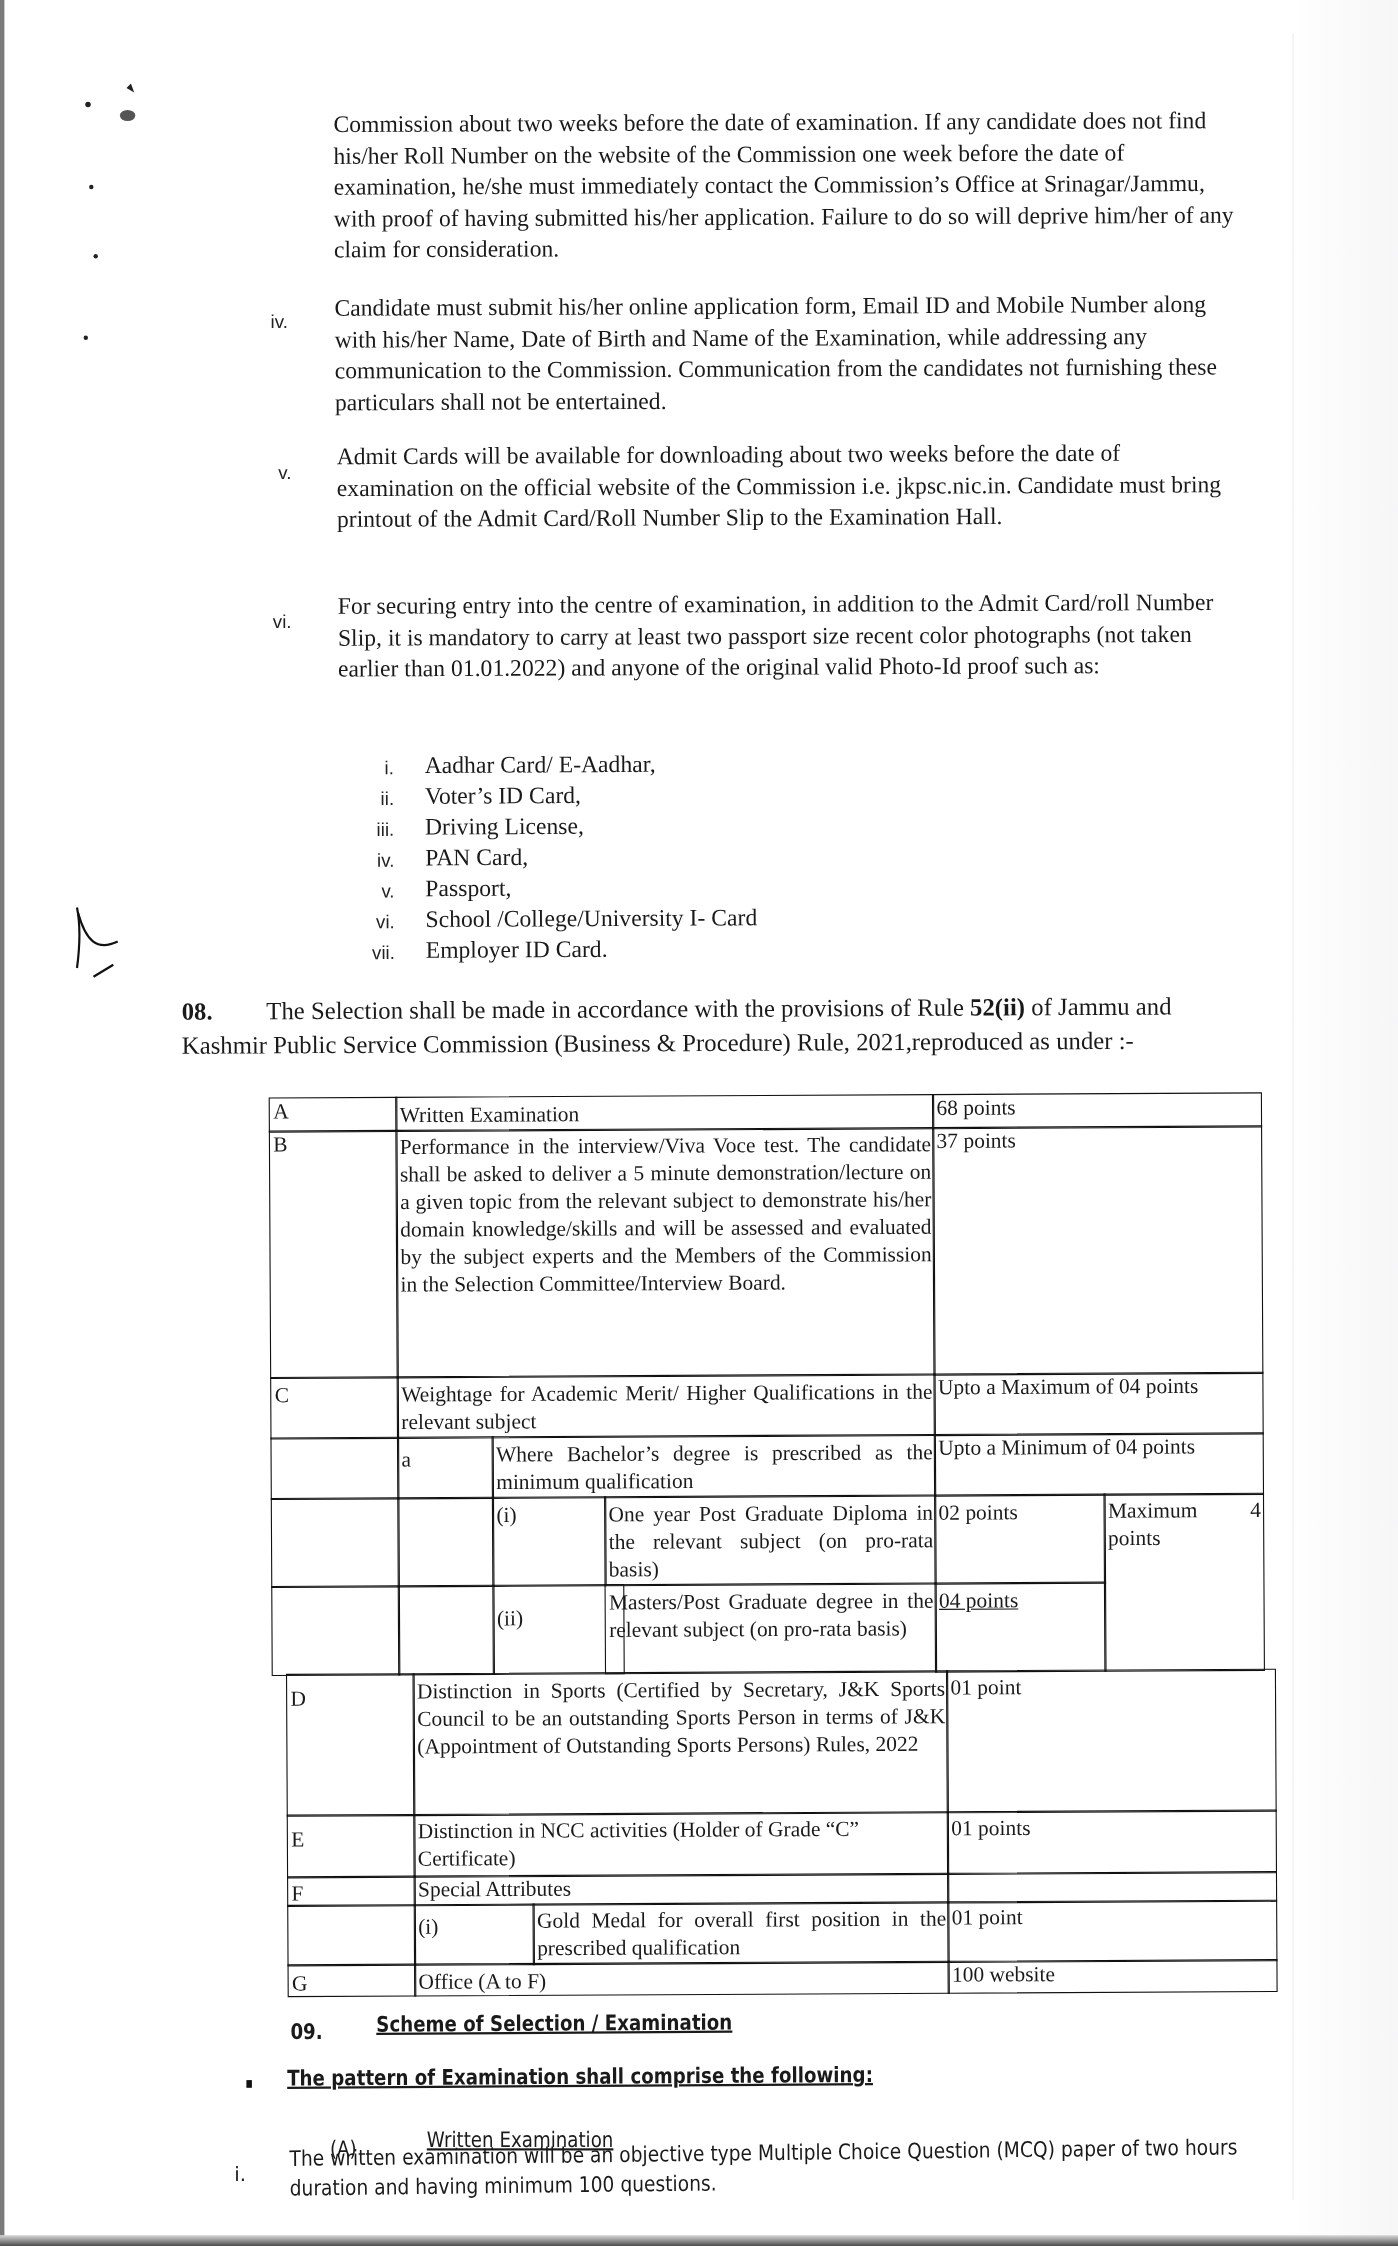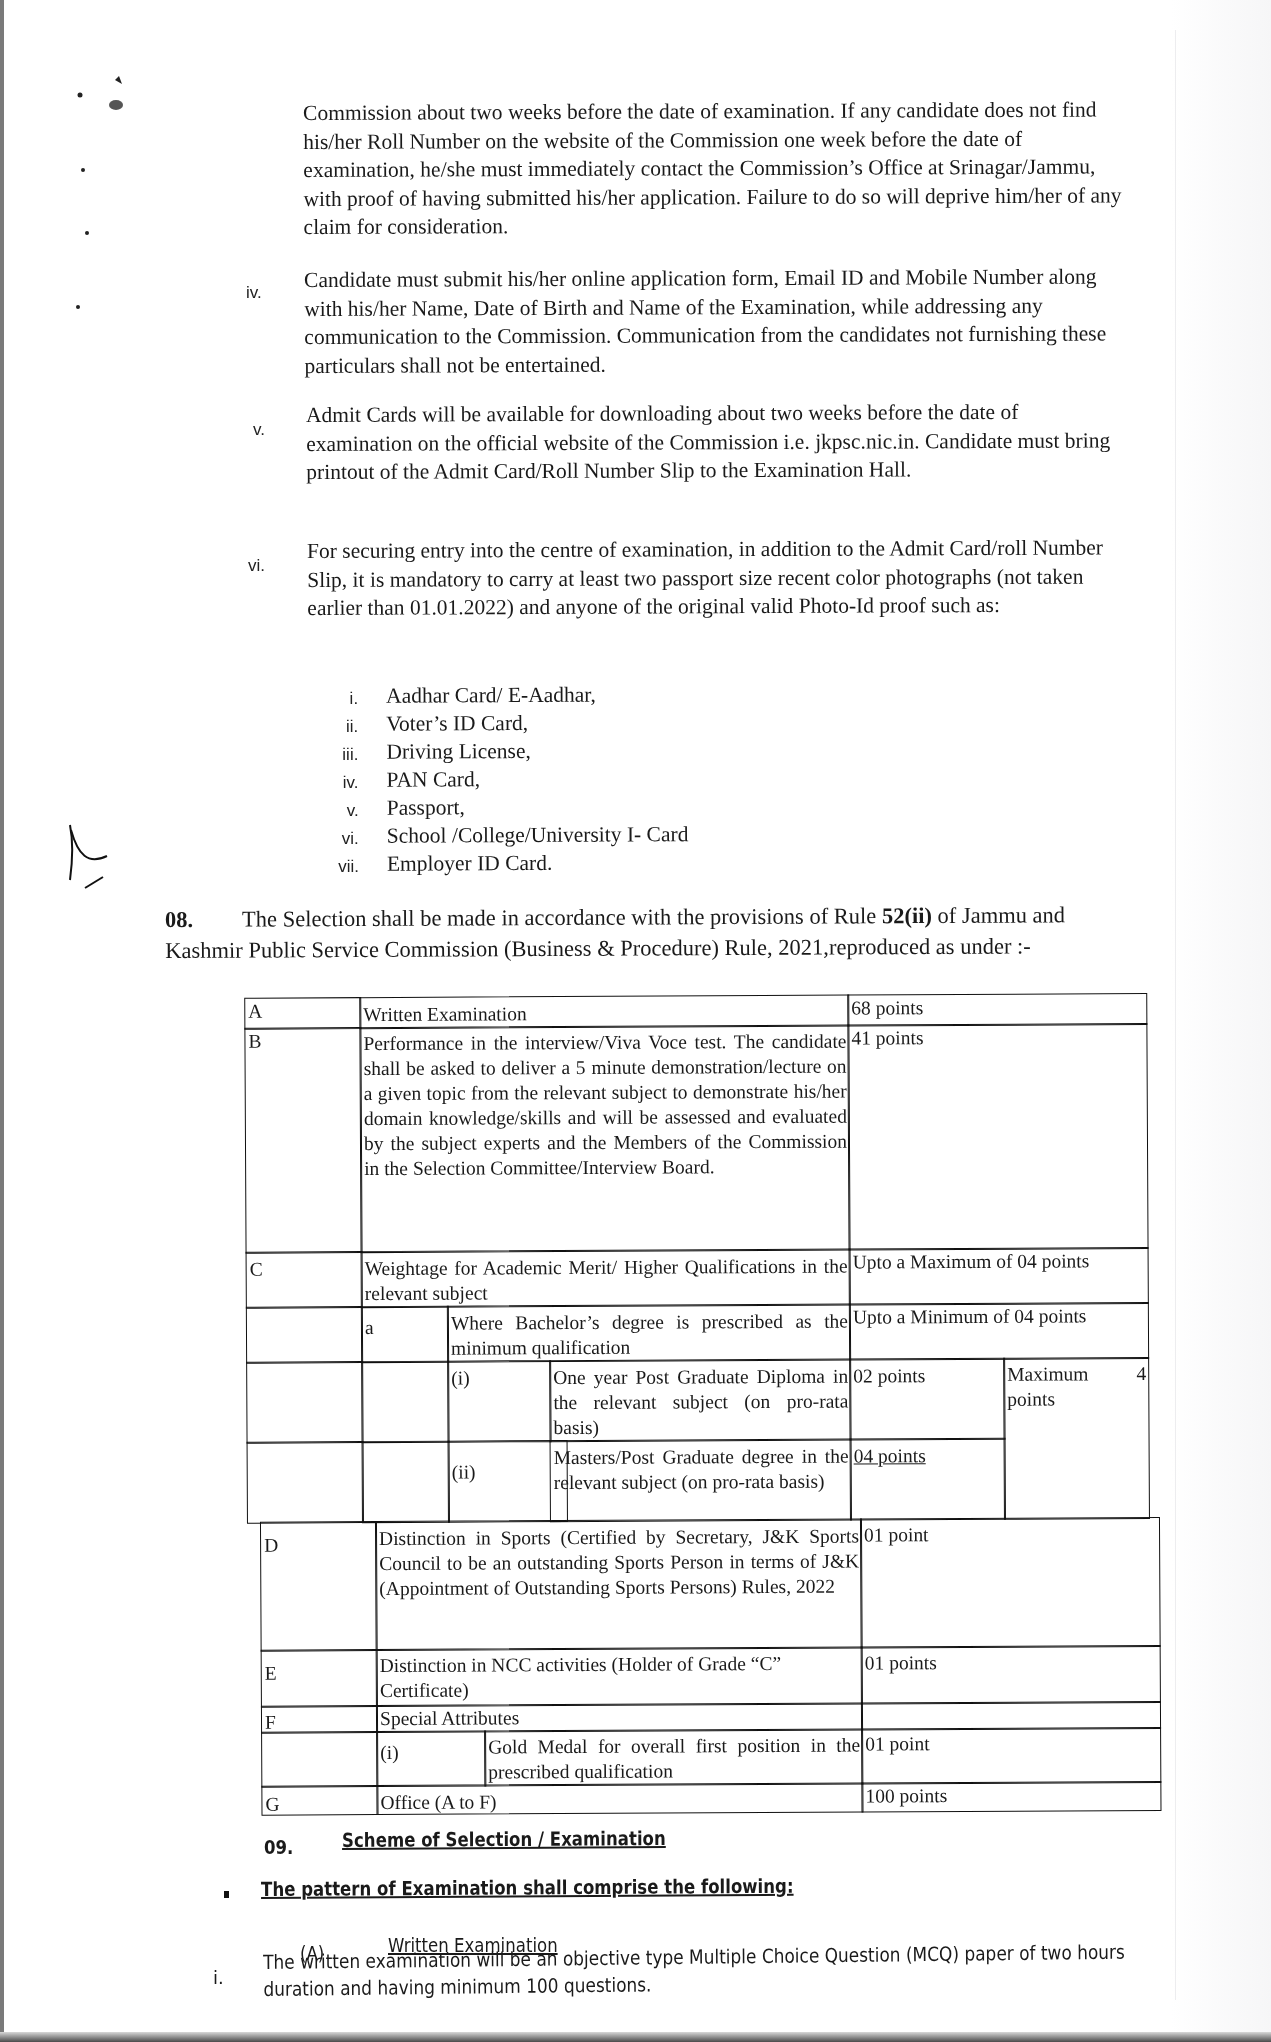--- a/index.html
+++ b/index.html
@@ -113,21 +113,21 @@
 </div>
 
 <div class="tbl" style="left:0; top:0; transform: rotate(-0.3deg) translate(0px, 4px);">
 
   <div class="cell" style="left:239px; top:995px; width:117px; height:32px;"><span>A</span></div>
   <div class="cell" style="left:354px; top:995px; width:490px; height:32px; padding-top:4px;"><span>Written Examination</span></div>
   <div class="cell" style="left:842px; top:995px; width:300px; height:32px;"><span>68 points</span></div>
 
   <div class="cell" style="left:239px; top:1025px; width:117px; height:226px;"><span>B</span></div>
   <div class="cell j" style="left:354px; top:1025px; width:490px; height:226px; padding-top:3px;"><span>Performance in the interview/Viva Voce test. The candidate shall be asked to deliver a 5 minute demonstration/lecture on a given topic from the relevant subject to demonstrate his/her domain knowledge/skills and will be assessed and evaluated by the subject experts and the Members of the Commission in the Selection Committee/Interview Board.</span></div>
-  <div class="cell" style="left:842px; top:1025px; width:300px; height:226px;"><span>41 points</span></div>
+  <div class="cell" style="left:842px; top:1025px; width:300px; height:226px;"><span>37 points</span></div>
 
   <div class="cell" style="left:239px; top:1249px; width:117px; height:57px; padding-top:4px;"><span>C</span></div>
   <div class="cell j" style="left:354px; top:1249px; width:490px; height:57px; padding-top:4px;"><span>Weightage for Academic Merit/ Higher Qualifications in the relevant subject</span></div>
   <div class="cell" style="left:842px; top:1249px; width:300px; height:57px;"><span>Upto a Maximum of 04 points</span></div>
 
   <div class="cell" style="left:239px; top:1304px; width:117px; height:57px;"></div>
   <div class="cell" style="left:354px; top:1304px; width:88px; height:57px; padding-top:8px;"><span>a</span></div>
   <div class="cell j" style="left:440px; top:1304px; width:404px; height:57px; padding-top:4px;"><span>Where Bachelor’s degree is prescribed as the minimum qualification</span></div>
   <div class="cell" style="left:842px; top:1304px; width:300px; height:57px;"><span>Upto a Minimum of 04 points</span></div>
 
@@ -157,21 +157,21 @@
   <div class="cell" style="left:367px; top:1703px; width:487px; height:28px;"><span>Special Attributes</span></div>
   <div class="cell" style="left:852px; top:1703px; width:300px; height:28px;"><span></span></div>
 
   <div class="cell" style="left:252px; top:1729px; width:117px; height:56px;"></div>
   <div class="cell" style="left:367px; top:1729px; width:110px; height:56px; padding-top:8px;"><span>(i)</span></div>
   <div class="cell j" style="left:475px; top:1729px; width:379px; height:56px; padding-top:3px;"><span>Gold Medal for overall first position in the prescribed qualification</span></div>
   <div class="cell" style="left:852px; top:1729px; width:300px; height:56px; padding-top:2px;"><span>01 point</span></div>
 
   <div class="cell" style="left:252px; top:1783px; width:117px; height:30px; padding-top:5px;"><span>G</span></div>
   <div class="cell" style="left:367px; top:1783px; width:487px; height:30px; padding-top:4px;"><span>Office (A to F)</span></div>
-  <div class="cell" style="left:852px; top:1783px; width:300px; height:30px;"><span>100 points</span></div>
+  <div class="cell" style="left:852px; top:1783px; width:300px; height:30px;"><span>100 website</span></div>
 </div>
 
 <span class="sans-narrow" style="position:absolute; left:264px; top:1836px; font-weight:bold; transform: scaleX(0.85);">09.</span>
 <u class="sans-narrow" style="position:absolute; left:342px; top:1829px; font-weight:bold; transform: scaleX(0.85) rotate(-0.3deg);">Scheme of Selection / Examination</u>
 
 <span style="position:absolute; left:224px; top:1891px; width:5px; height:7px; background:#111;"></span>
 <u class="sans-narrow" style="position:absolute; left:261px; top:1878px; font-weight:bold; transform: scaleX(0.85) rotate(-0.3deg);">The pattern of Examination shall comprise the following:</u>
 
 <span class="sans-narrow" style="position:absolute; left:300px; top:1942px; transform: scaleX(0.85);">(A)</span>
 <u class="sans-narrow" style="position:absolute; left:388px; top:1934px; transform: scaleX(0.85);">Written Examination</u>

